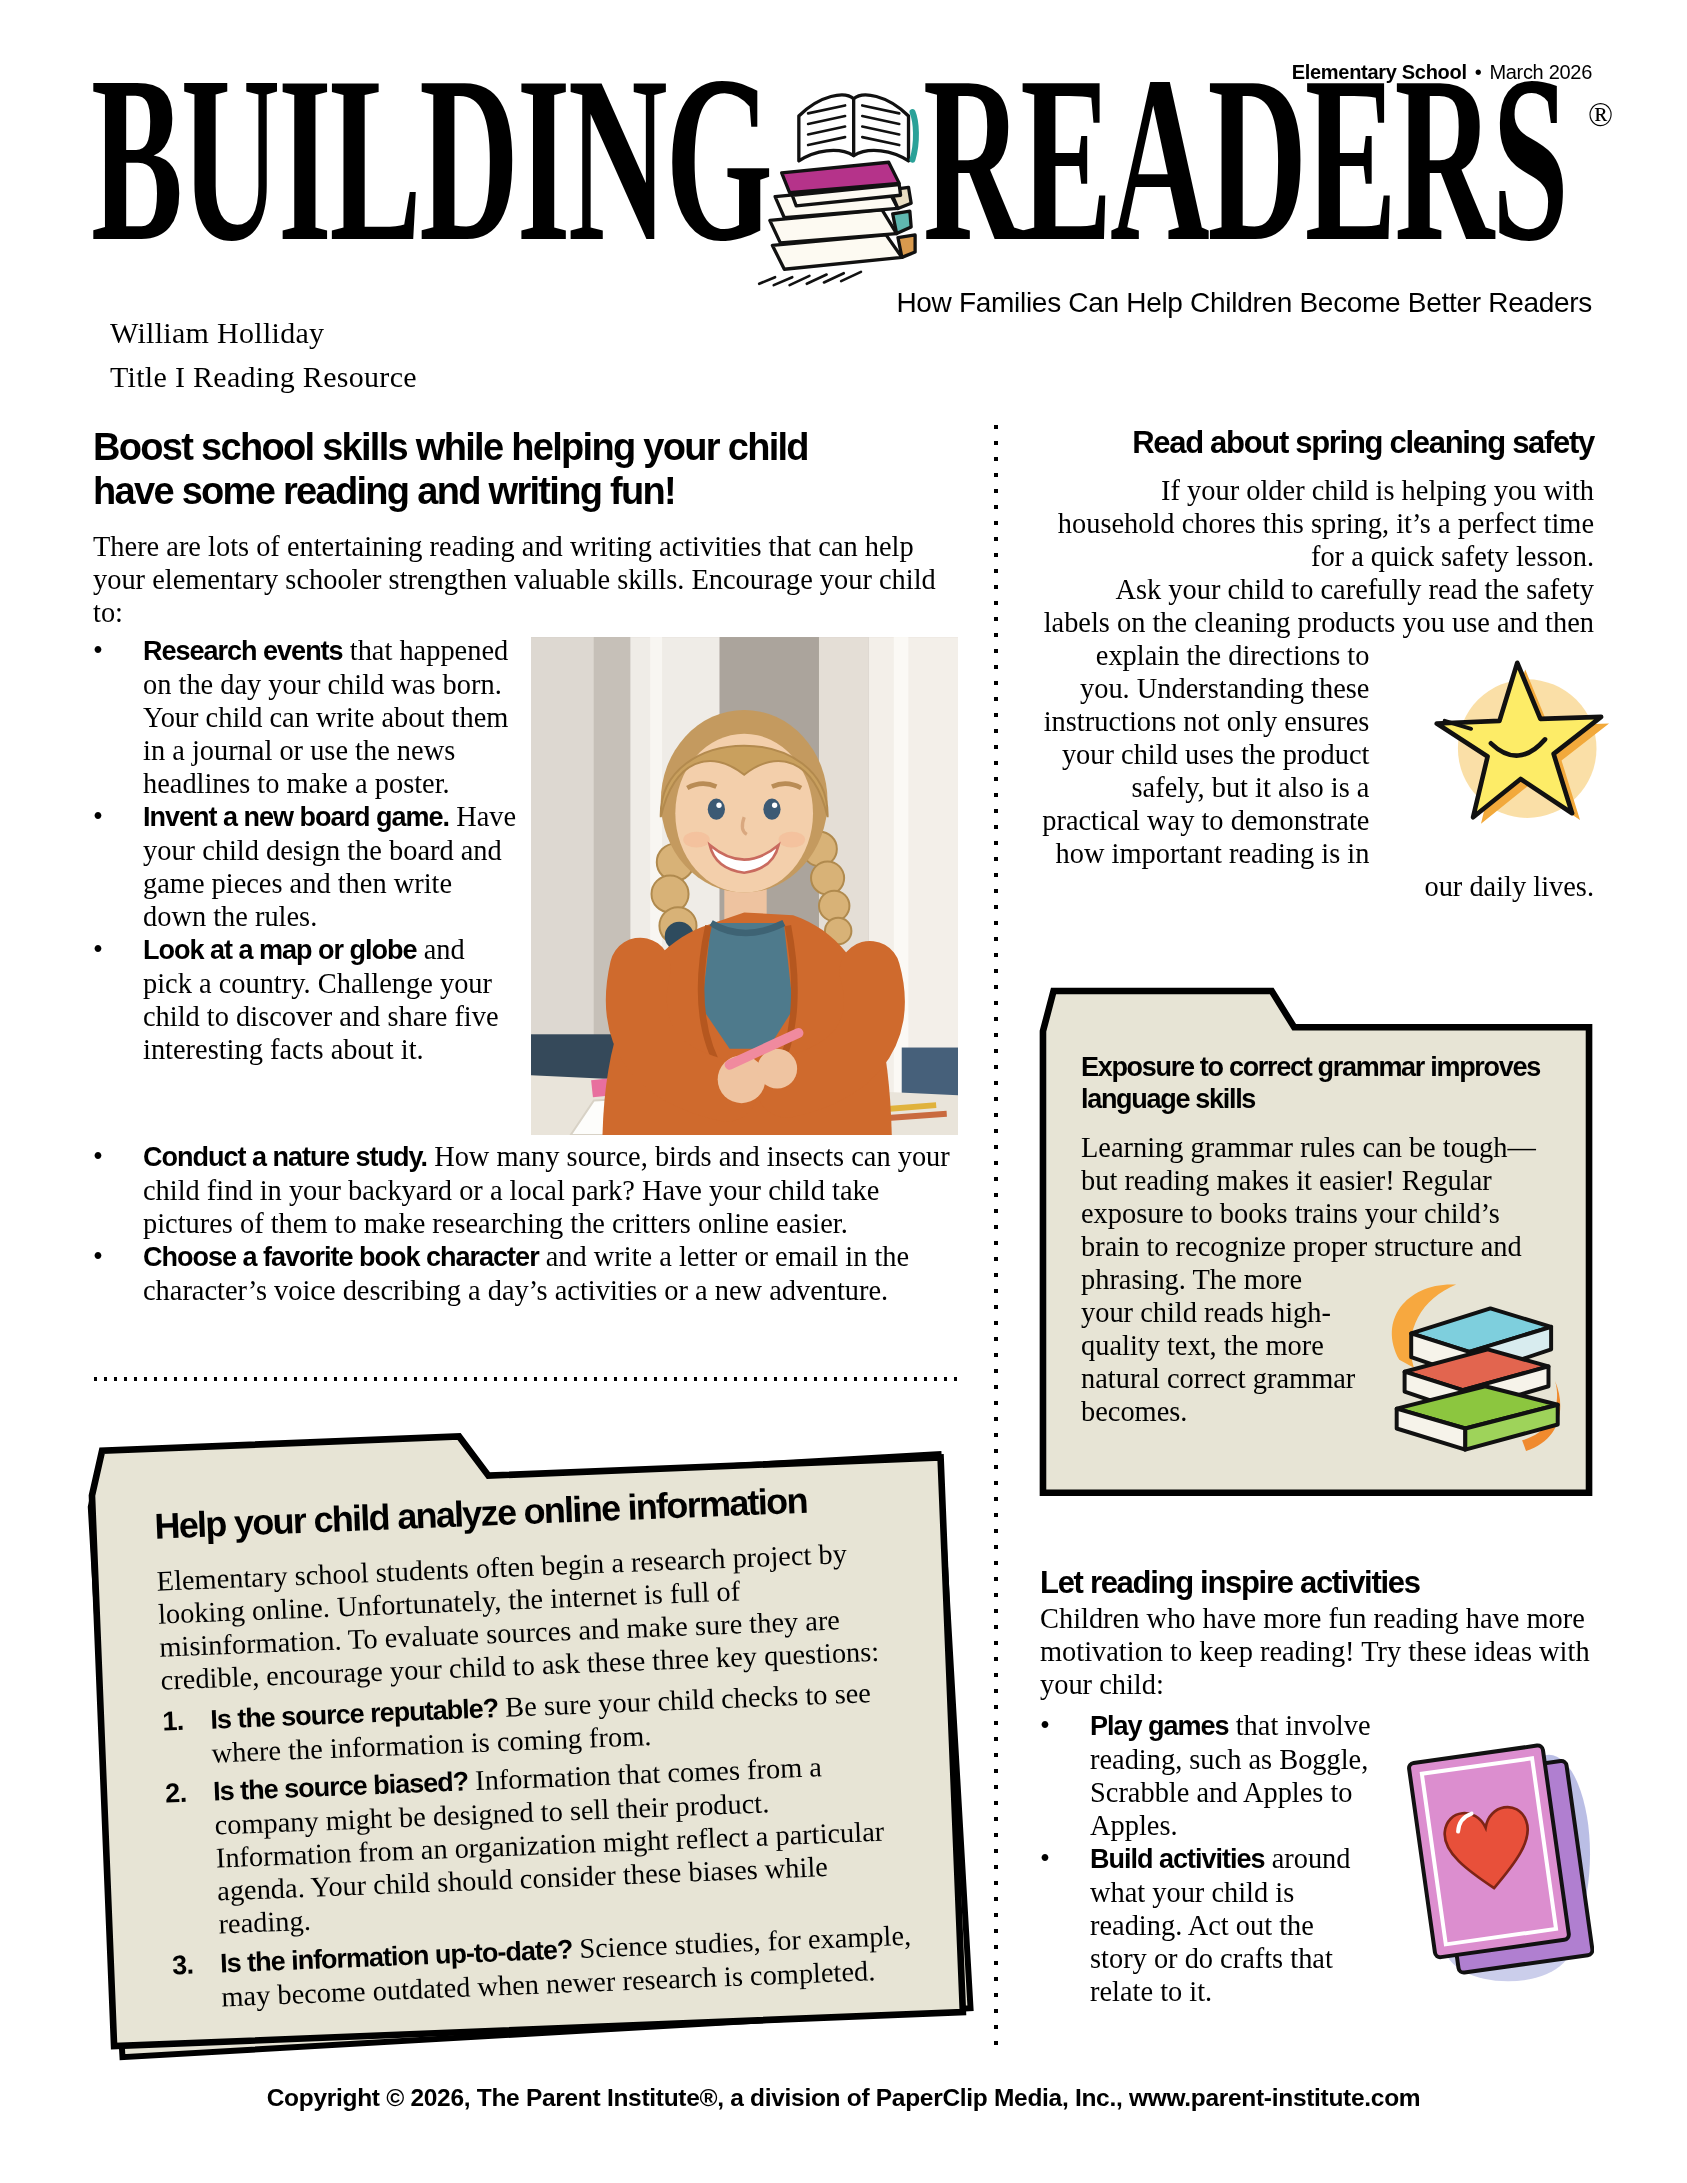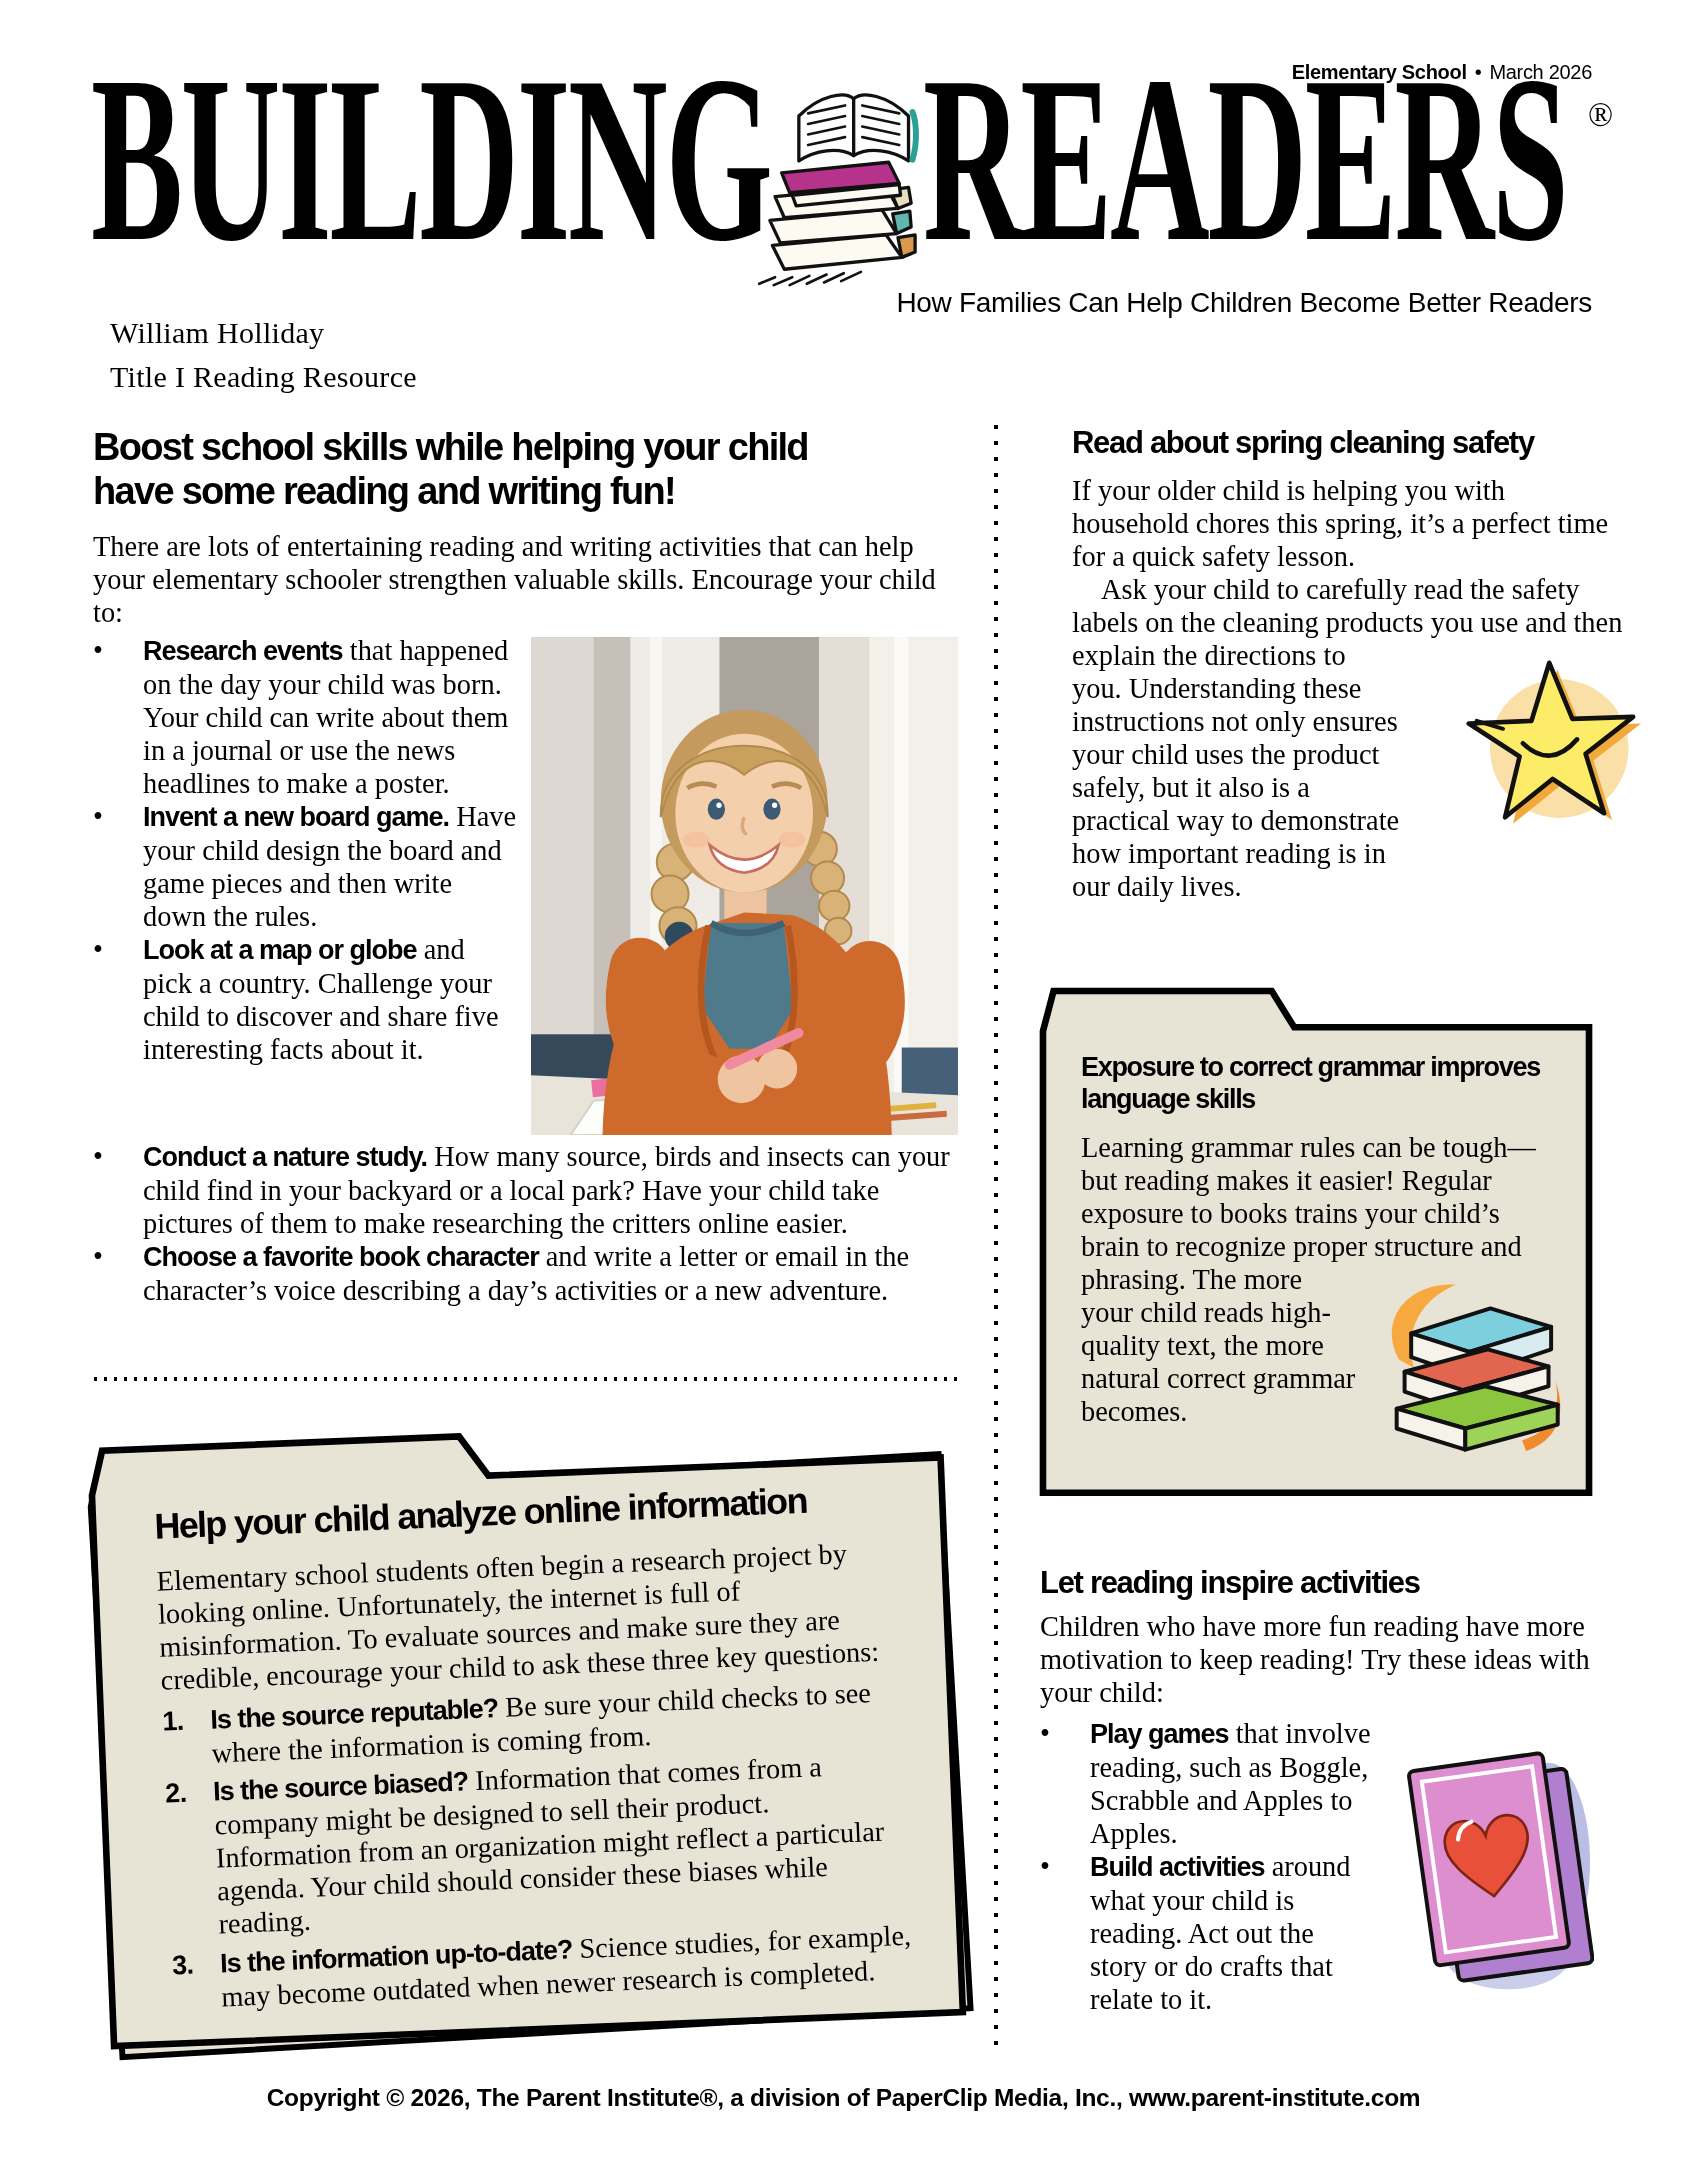--- a/index.html
+++ b/index.html
@@ -31,36 +31,36 @@
   .col-divider { position:absolute; left:994px; top:425px; width:4px; height:1624px;
     background:repeating-linear-gradient(180deg,#000 0 4px,transparent 4px 16px); }
   .dot-rule { position:absolute; left:94px; top:1377px; width:864px; height:4px;
     background:repeating-linear-gradient(90deg,#000 0 3.3px,transparent 3.3px 10px); }
 
   .boost { position:absolute; left:93px; top:425px; width:865px; }
   .boost h2 { font-size:38px; width:767px; margin-bottom:16px; }
   .boost .intro { margin-bottom:5.3px; }
   .photo-float { float:right; width:427px; height:498px; margin:2.6px 0 5.3px 14.6px; }
 
-  .spring { position:absolute; left:1072px; top:425px; width:554px; }
+  .spring { position:absolute; left:1040px; top:425px; width:554px;text-align:right; }
   .spring h2 { font-size:31px; margin-bottom:13.2px; letter-spacing:-1.3px; }
   .indent1 { text-indent:29px; }
   .star-float { float:right; width:218px; height:198px; margin:4px 0 2.6px 6.6px; }
 
   
   .folder-svg { position:absolute; left:0; top:0; }
   .folder-content { position:relative; z-index:1; }
 
   .grammar-box { position:absolute; left:1039px; top:986px; width:554px; height:511px; }
   .grammar-box .folder-content { padding:66px 30px 0 42px; }
   .grammar-box h3 { font-size:27px; letter-spacing:-1.3px; margin-bottom:16px; }
   .gbooks-float { float:right; width:198px; height:189px; margin:4px 0 0 8px; }
 
   .inspire { position:absolute; left:1040px; top:1565px; width:554px; }
-  .inspire h2 { font-size:31px; margin-bottom:9px; letter-spacing:-1.3px; }
+  .inspire h2 { font-size:31px; margin-bottom:1px; letter-spacing:-1.3px; }
   .inspire .intro { margin-bottom:8px; }
   .heart-float { float:right; width:212px; height:273px; margin:5.3px 0 0 10.6px; }
 
   .analyze-wrap { position:absolute; left:97px; top:1428px; width:859px; height:606px; }
   .analyze-back { position:absolute; inset:0; transform:rotate(-3.3deg) translate(2.6px,4px); }
   .analyze-front { position:absolute; inset:0; transform:rotate(-2.3deg); }
   .analyze-front .folder-content { padding:63px 48px 0 66px; }
   .analyze-front h3 { font-size:36px; letter-spacing:-1.7px; margin-bottom:17px; }
   .analyze-front .intro { margin-bottom:8px; }
   .nitem { padding-left:48px; text-indent:-48px; margin-top:5.3px; }

